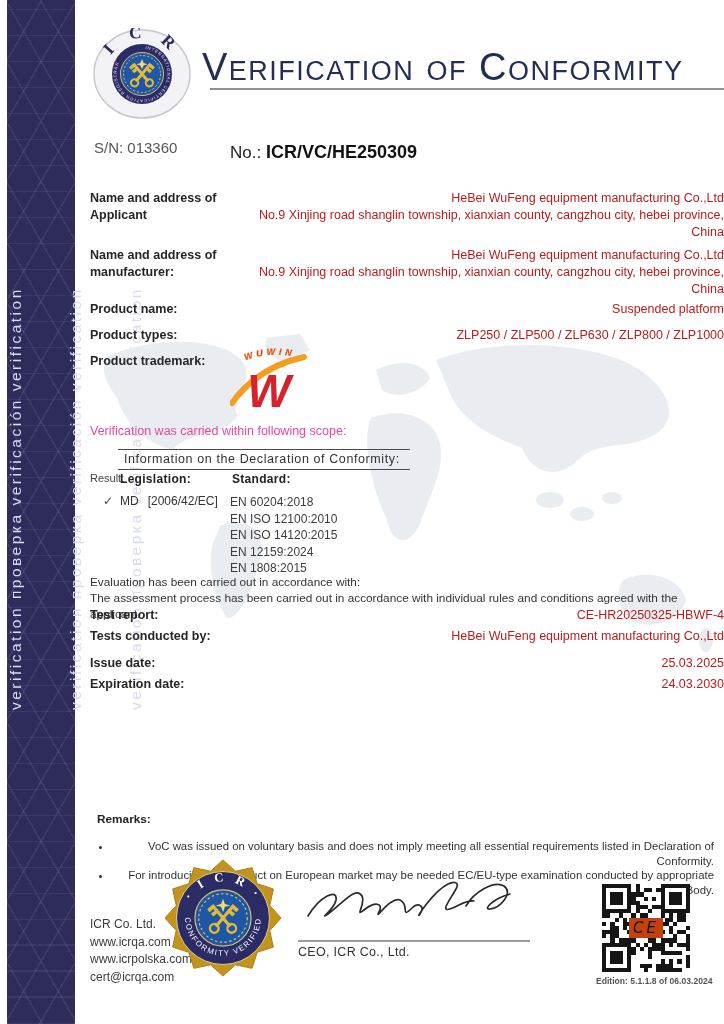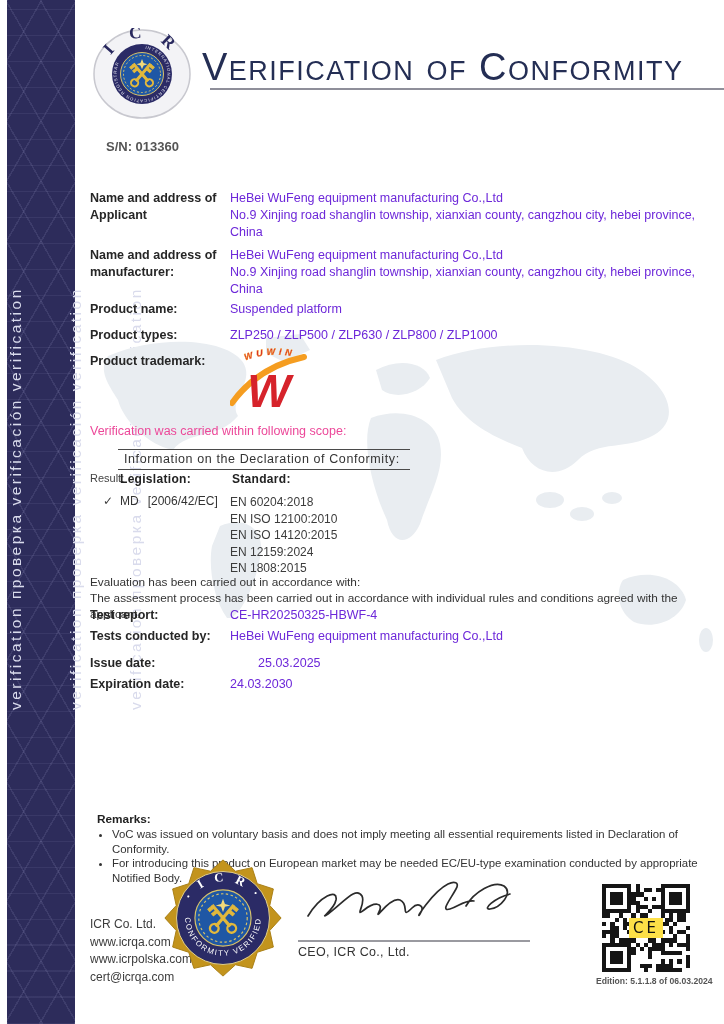--- a/index.html
+++ b/index.html
@@ -31,28 +31,28 @@
 
   .abs { position:absolute; }
 
   
   .header-rule { position:absolute; left:120px; top:88px; width:514px; border-top:2px solid #8f8f9a; }
   .title {
     position:absolute; left:112px; top:46px;
     font-variant:small-caps; font-size:38px; letter-spacing:1.5px;
     color:#242e54; white-space:nowrap;
   }
-  .serial { position:absolute; left:16px; top:139px; font-size:13px; color:#555;font-weight:bold; }
+  .serial { position:absolute; left:4px; top:139px; font-size:15px; color:#555; }
   .cert-no { position:absolute; left:140px; top:142px; font-size:17px; color:#222; }
   .cert-no b { font-size:18px; color:#111; }
 
   
   .frow { position:absolute; display:flex; width:634px; font-size:12.5px; line-height:17px; }
   .flabel { width:140px; font-weight:bold; color:#262626; flex:none; }
-  .fvalue { flex:1; color:#6d28d9; }
+  .fvalue { flex:1; color:#b91c1c;text-align:right; }
 
   
   .scope-line { position:absolute; left:0; top:424px; font-size:12.5px; color:#ec4899; }
   .decl-heading {
     position:absolute; left:28px; top:449px;
     border-top:1.5px solid #4a4a4a; border-bottom:1.5px solid #4a4a4a;
     padding:2px 10px 3px 6px; font-size:12.5px; letter-spacing:.6px; color:#333; min-width:262px;
   }
   .decl-head-row { position:absolute; left:0; top:472px; display:flex; font-size:12px; }
   .decl-head-row .c1 { width:30px; font-size:11px; color:#444; }
@@ -63,36 +63,36 @@
   .decl-data-row .c2 { width:110px; color:#333; display:flex; gap:9px; }
   .decl-data-row .c3 { color:#3c3c3c; }
   .standards div { line-height:16.5px; }
 
   
   .assessment { position:absolute; left:0; top:574px; width:620px; font-size:11.8px; line-height:16px; color:#333; }
 
   
   .remarks { position:absolute; left:0; top:812px; width:624px; font-size:11.4px; color:#333; }
   .remarks .rhead { font-weight:bold; font-size:11.8px; color:#222;padding-left:7px; }
-  .remarks ul { list-style:disc; margin-left:22px; margin-top:1px; }
+  .remarks ul { list-style:disc; margin-left:22px; margin-top:13px;text-align:right; }
   .remarks li { line-height:14.5px; }
 
   
   .company-block { position:absolute; left:0; top:916px; font-size:12px; line-height:17.5px; color:#3c3c3c; }
   .badge-wrap { position:absolute; left:72px; top:855px; width:122px; height:126px; }
   .signature-wrap { position:absolute; left:208px; top:864px; width:232px; }
   .signature-line { border-top:2px solid #9a9aa0; margin-top:2px; }
   .signature-caption { text-align:left; font-size:12.5px; color:#333; margin-top:3px; letter-spacing:.3px; }
   .qr-wrap { position:absolute; left:512px; top:884px; width:88px; height:88px; display:grid;
              grid-template-columns:repeat(21,1fr); grid-template-rows:repeat(21,1fr); background:#fff; }
   .qr-wrap .qb { background:#151515; }
   .qr-ce { position:absolute; left:512px; top:884px; width:88px; height:88px;
            display:flex; align-items:center; justify-content:center; pointer-events:none; }
-  .qr-ce span { background:#fde047; padding:1px 4px; font-size:15px; letter-spacing:3px; color:#111;
-                font-family:"DejaVu Sans",sans-serif; }
+  .qr-ce span { background:#c2410c; padding:1px 4px; font-size:15px; letter-spacing:3px; color:#111;
+                font-family:"DejaVu Sans",sans-serif;font-style:italic; }
   .edition { position:absolute; left:506px; top:976px; font-size:8.6px; color:#555;font-weight:bold; }
 
   
   .tm-wrap { position:absolute; left:140px; top:345px; width:78px; height:72px; }
 </style>
 </head>
 <body>
 
 <div class="page">
 
@@ -149,20 +149,23 @@
             <rect x="-5" y="-8.5" width="4" height="2.4"></rect>
             <circle cx="0" cy="11.5" r="3.6" fill="none" stroke-width="2"></circle>
           </g>
       </g>
     </svg>
 
     <div class="title">Verification of Conformity</div>
     <div class="header-rule"></div>
 
     <div class="serial">S/N: 013360</div>
+    <div class="cert-no">
+      <span>No.: </span><b>ICR/VC/HE250309</b>
+    </div>
 
     <div class="frow" style="top:190px;">
       <div class="flabel">
         <div>Name and address of</div>
         <div>Applicant</div>
       </div>
       <div class="fvalue">
         <div>HeBei WuFeng equipment manufacturing Co.,Ltd</div>
         <div>No.9 Xinjing road shanglin township, xianxian county, cangzhou city, hebei province, China</div>
       </div>

